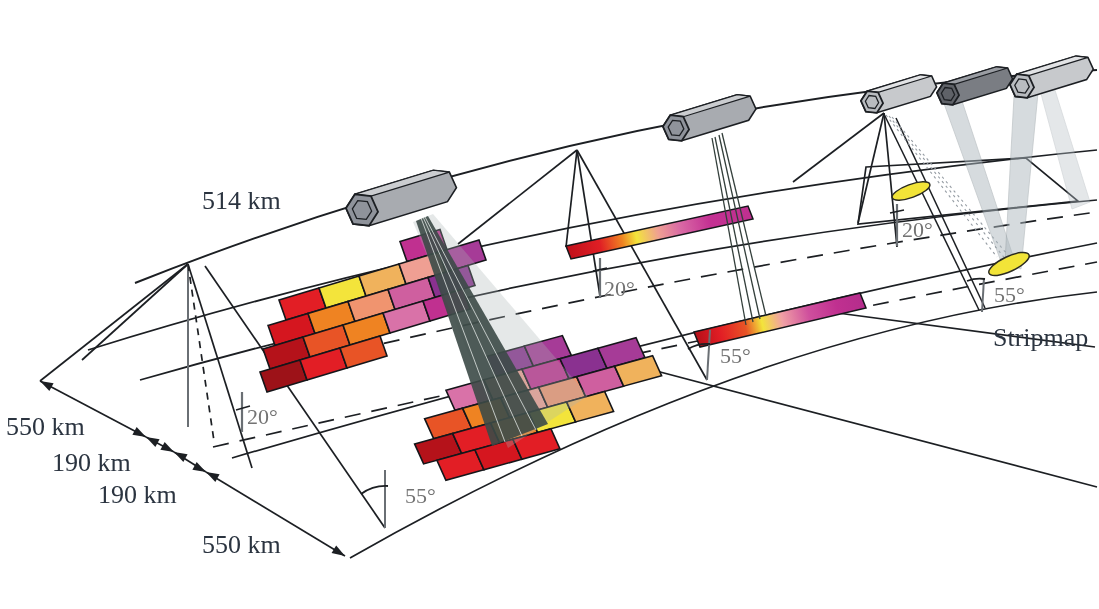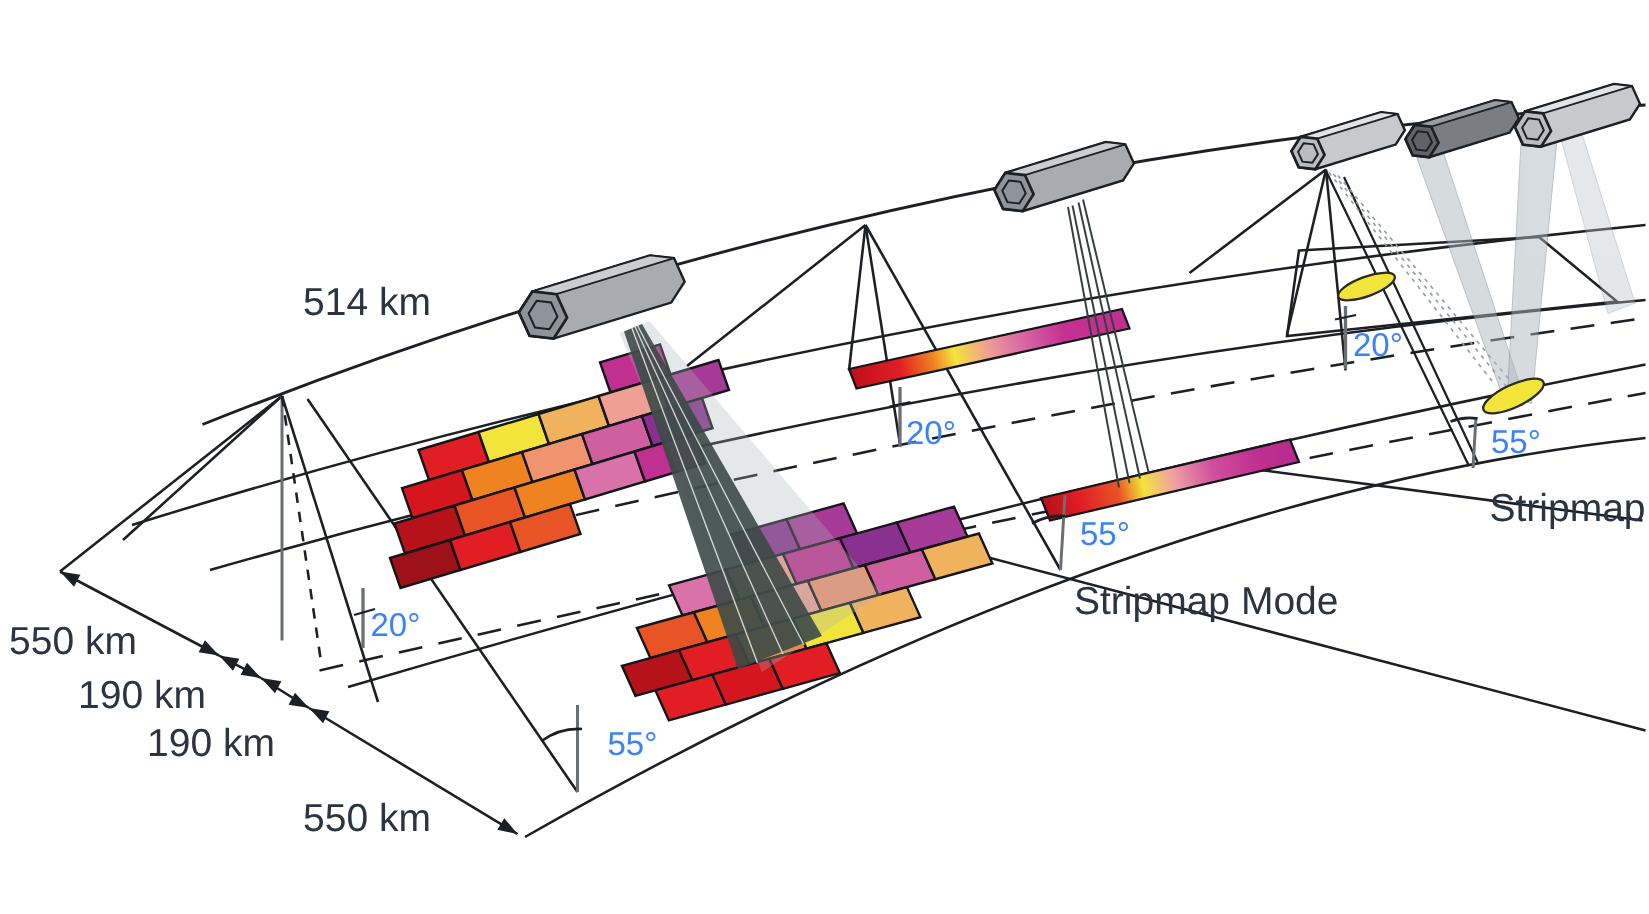--- a/index.html
+++ b/index.html
@@ -1,20 +1,20 @@
 <!DOCTYPE html>
 <html><head>
 <meta charset="utf-8">
 <style>
   html,body{margin:0;padding:0;background:#ffffff;}
   .stage{position:relative;width:1099px;height:560px;background:#ffffff;overflow:hidden;
-         font-family:Liberation Sans, sans-serif;}
+         font-family:Liberation Serif, serif;}
   .stage svg{position:absolute;left:0;top:0;}
   .lbl{position:absolute;color:#2b3440;font-size:26px;white-space:nowrap;letter-spacing:0px;}
-  .ang{position:absolute;color:#3b82f6;font-size:22px;white-space:nowrap;}
+  .ang{position:absolute;color:#737373;font-size:22px;white-space:nowrap;}
 </style>
 </head>
 <body>
 
 <div class="stage">
   <svg width="1099" height="609" viewBox="0 0 1099 609">
     <defs>
       <linearGradient id="grad-strip-far" gradientUnits="userSpaceOnUse" x1="566" y1="246" x2="748" y2="206">
           <stop offset="0" stop-color="#c00f1a"></stop>
           <stop offset="0.18" stop-color="#e01f25"></stop>
@@ -192,21 +192,20 @@
         <line x1="984" y1="278" x2="982" y2="312" stroke="#6a6f74" stroke-width="2"></line>
         <path d="M967,281 A35,35 0 0 1 985,279" fill="none" stroke="#1c1f23" stroke-width="1.8"></path>
       </g>
   </svg>
 
   <div class="lbl" style="left:202px;top:186px;">514 km</div>
   <div class="lbl" style="left:6px;top:412px;">550 km</div>
   <div class="lbl" style="left:52px;top:448px;">190 km</div>
   <div class="lbl" style="left:98px;top:480px;">190 km</div>
   <div class="lbl" style="left:202px;top:530px;">550 km</div>
-  <div class="lbl" style="left:716px;top:385px;">Stripmap Mode</div>
   <div class="lbl" style="left:993px;top:323px;">Stripmap</div>
 
   <div class="ang" style="left:247px;top:404px;">20°</div>
   <div class="ang" style="left:405px;top:483px;">55°</div>
   <div class="ang" style="left:604px;top:276px;">20°</div>
   <div class="ang" style="left:720px;top:343px;">55°</div>
   <div class="ang" style="left:902px;top:217px;">20°</div>
   <div class="ang" style="left:994px;top:282px;">55°</div>
 </div>
 

